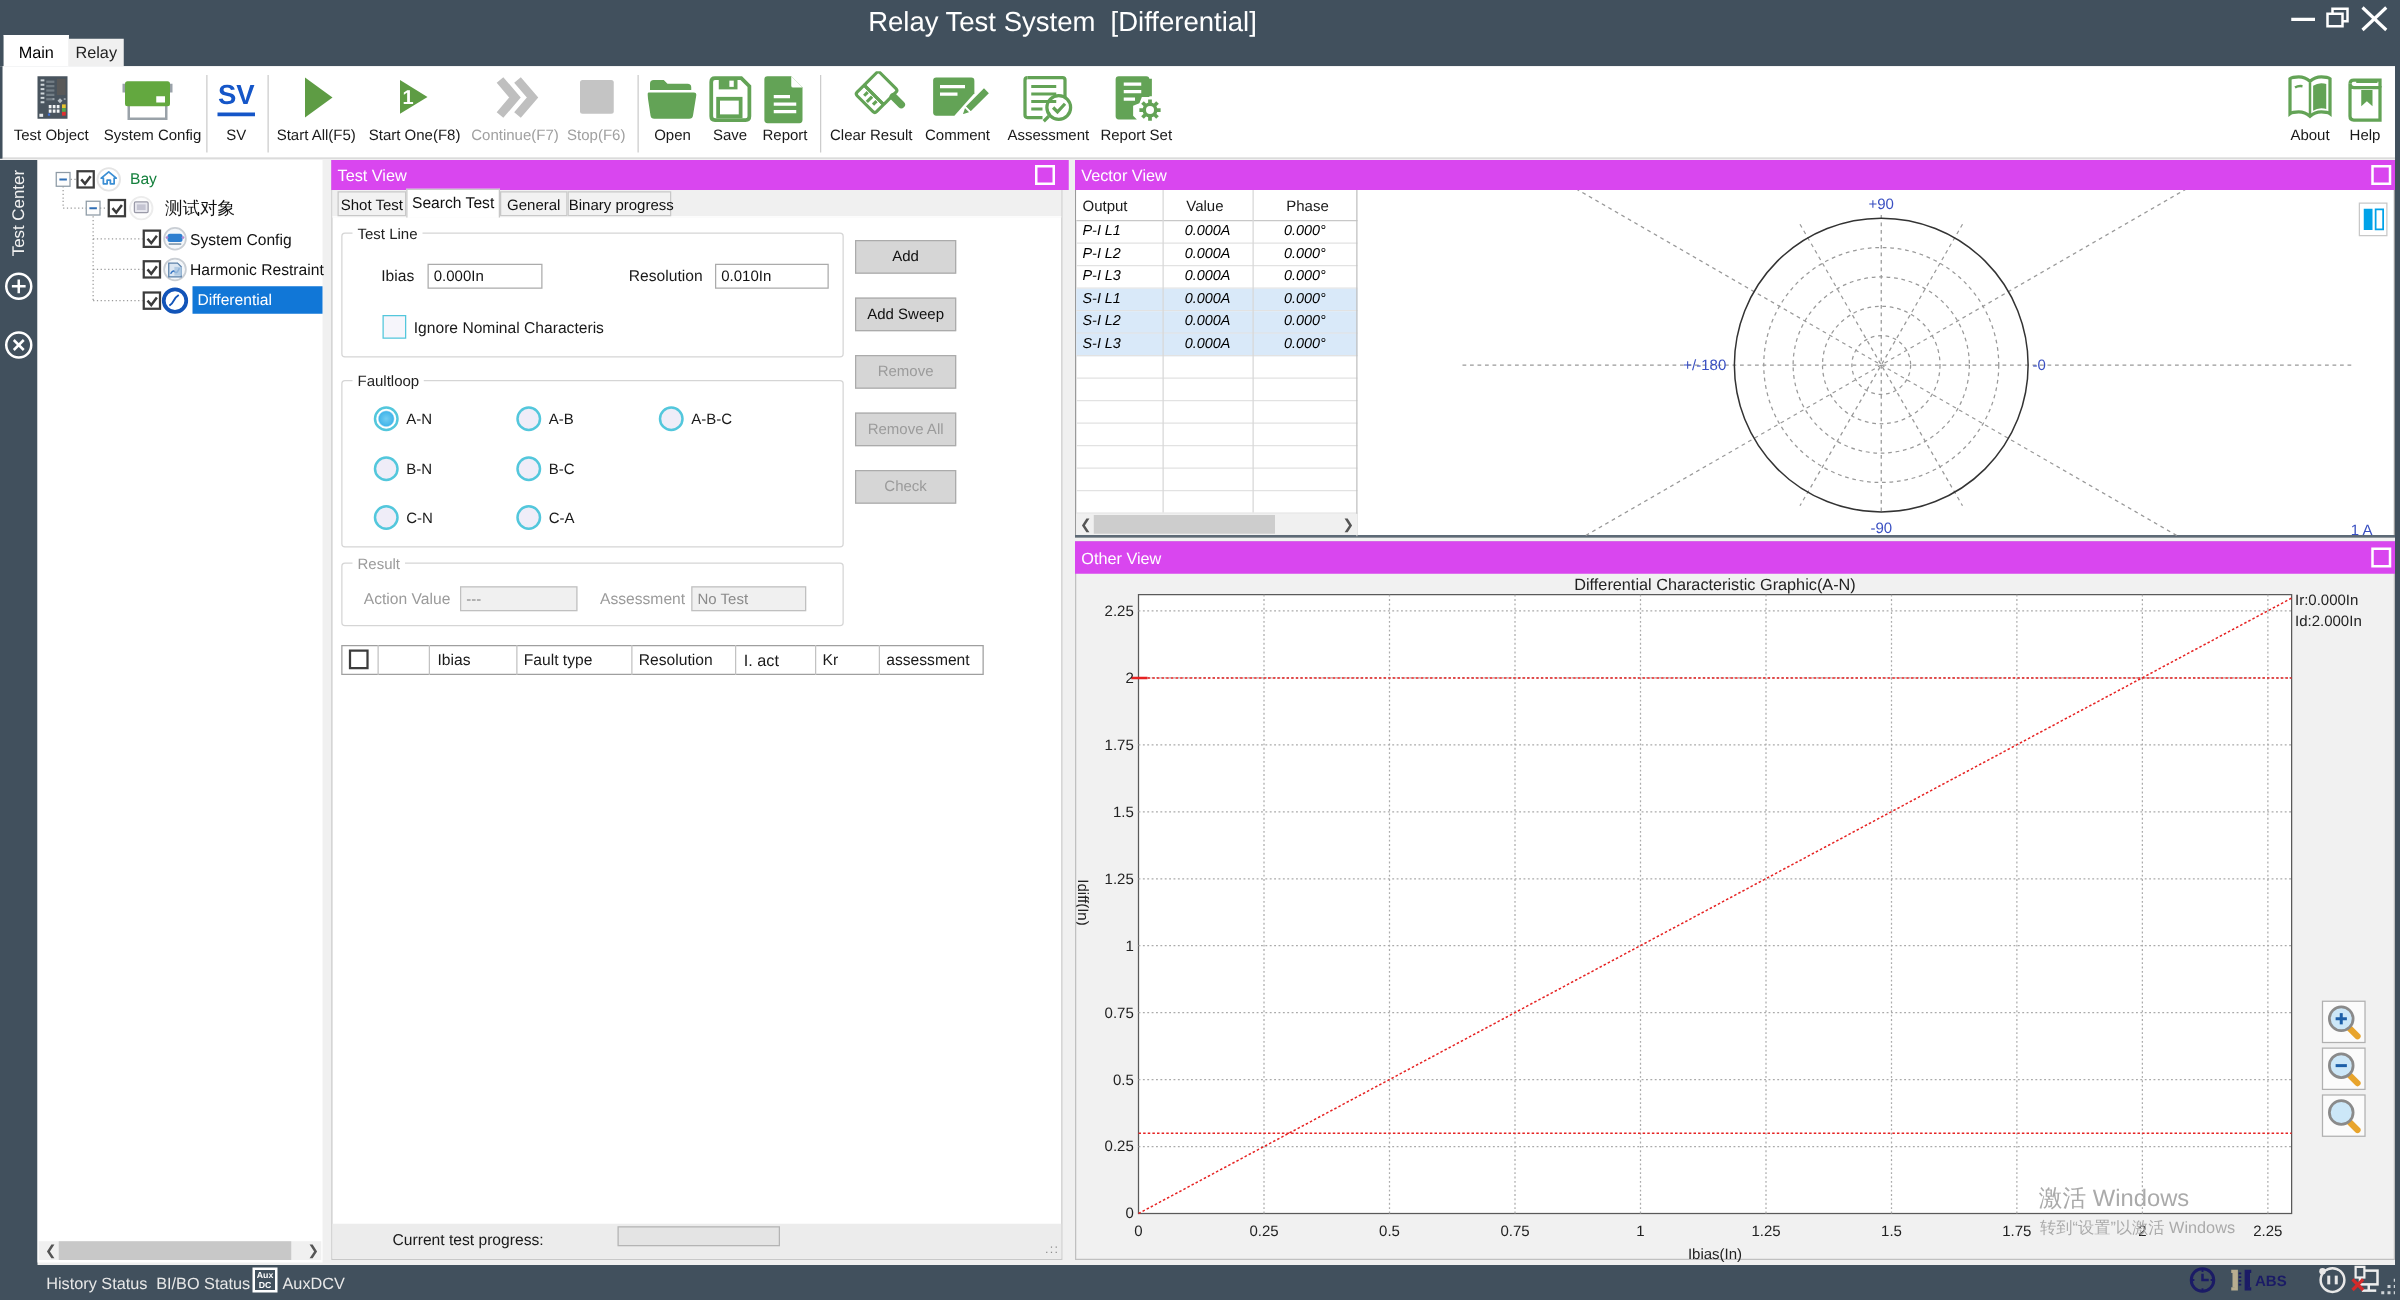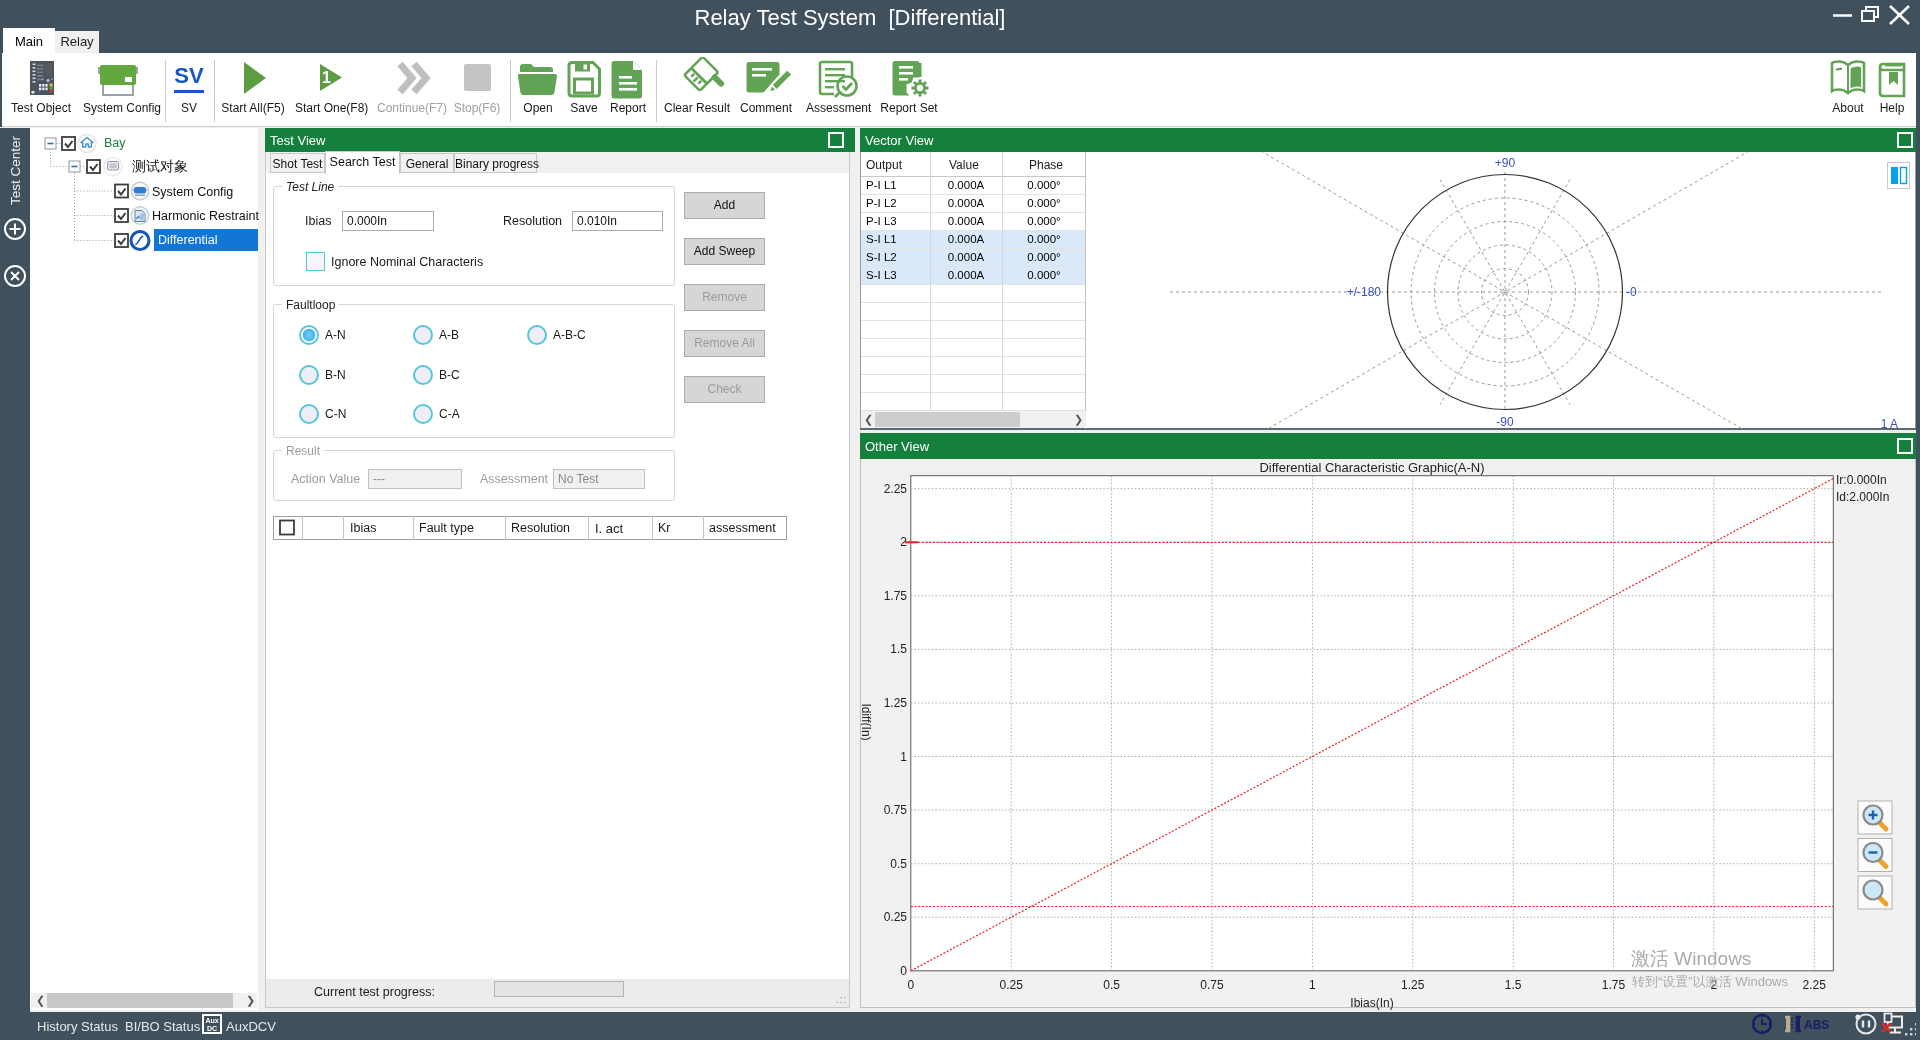--- a/index.html
+++ b/index.html
@@ -1,37 +1,37 @@
 <!DOCTYPE html>
 <html><head>
 <meta charset="utf-8">
 <style>
   * { margin:0; padding:0; box-sizing:border-box; }
   html,body { width:1920px; height:1040px; font-family:"Liberation Sans",sans-serif; background:#f0f0f0; overflow:hidden; position:relative; }
   .abs { position:absolute; }
   .dark { background:#41505d; }
-  .panel-header { position:absolute; background:#15803d; color:#fff; font-size:13px; }
+  .panel-header { position:absolute; background:#d946ef; color:#fff; font-size:13px; }
   .ph-text { position:absolute; left:5px; top:5px; }
   .ph-sq { position:absolute; width:16px; height:16px; border:2px solid #fff; top:4px; }
   .lbl { position:absolute; font-size:12px; color:#1a1a1a; white-space:nowrap; }
   .glbl { position:absolute; font-size:12px; color:#9b9b9b; white-space:nowrap; }
   .tbx { position:absolute; background:#fff; border:1px solid #ababab; font-size:12px; color:#111; padding:2px 4px; }
   .tbx.dis { background:#f0f0f0; color:#8a8a8a; border-color:#c0c0c0; }
   .fieldset { position:absolute; border:1px solid #d5d5d5; border-radius:3px; }
   .legend { position:absolute; top:-7px; left:8px; background:#fff; padding:0 4px; font-size:12px; color:#222; }
   .btn { position:absolute; left:684px; width:81px; height:27px; background:#d6d6d6; border:1px solid #ababab; font-size:12px; color:#111; text-align:center; line-height:25px; }
   .btn.dis { color:#9b9b9b; }
   .radio { position:absolute; width:20px; height:20px; border-radius:50%; border:2px solid #53c7dc; background:#efedf8; }
   .radio.sel { background:radial-gradient(circle, #72cdf2 0%, #44b6ea 50%, #ffffff 60%, #fdfdfe 100%); }
   .toolbar-item { position:absolute; text-align:center; }
   .toolbar-item .tl { position:absolute; top:44px; width:100%; text-align:center; font-size:12px; color:#1a1a1a; white-space:nowrap; }
   .toolbar-item .tl.dis { color:#a0a0a0; }
   .sep { position:absolute; top:60px; height:62px; width:1px; background:#cccccc; }
   .vrow { position:absolute; left:0; width:225px; height:18px; border-bottom:1px solid #e2e2e2; font-size:11.5px; }
-  .vcell { position:absolute; top:2px; }
+  .vcell { position:absolute; top:2px;font-style:italic; }
 </style>
 </head>
 <body>
 
 <div class="abs dark" style="left:0;top:0;width:1920px;height:53px;"></div>
 <div class="abs" style="left:600px;top:5px;width:500px;text-align:center;font-size:22px;color:#fff;">Relay Test System&nbsp; [Differential]</div>
 
 <svg class="abs" style="left:1820px;top:0;" width="100" height="30" viewBox="0 0 100 30">
   <line x1="13" y1="15.5" x2="32" y2="15.5" stroke="#fff" stroke-width="2.5"></line>
   <rect x="46" y="7" width="12" height="10" fill="none" stroke="#fff" stroke-width="2"></rect>
@@ -345,21 +345,21 @@
 </div>
 
 <div class="abs" style="left:266px;top:152px;width:583px;height:22px;background:#f0f0f0;border-bottom:1px solid #fff;"></div>
 <div class="abs" style="left:270px;top:153px;width:55px;height:20px;background:#f2f2f2;border:1px solid #c8c8c8;font-size:12px;text-align:center;line-height:20px;color:#111;white-space:nowrap;">Shot Test</div>
 <div class="abs" style="left:325px;top:151px;width:75px;height:23px;background:#fff;border:1px solid #c8c8c8;border-bottom:none;font-size:12.5px;text-align:center;line-height:21px;color:#111;white-space:nowrap;">Search Test</div>
 <div class="abs" style="left:400px;top:153px;width:54px;height:20px;background:#f2f2f2;border:1px solid #c8c8c8;font-size:12px;text-align:center;line-height:20px;color:#111;white-space:nowrap;">General</div>
 <div class="abs" style="left:454px;top:153px;width:83px;height:20px;background:#f2f2f2;border:1px solid #c8c8c8;font-size:12px;text-align:center;line-height:20px;color:#111;white-space:nowrap;">Binary progress</div>
 
 <div id="testview">
 
-  <div class="fieldset" style="left:273px;top:186px;width:402px;height:100px;font-style:italic;">
+  <div class="fieldset" style="left:273px;top:186px;width:402px;height:100px;">
     <span class="legend">Test Line</span>
   </div>
   <div class="lbl" style="left:305px;top:214px;font-size:12.5px;">Ibias</div>
   <div class="tbx" style="left:342px;top:211px;width:92px;height:20px;">0.000In</div>
   <div class="lbl" style="left:503px;top:214px;font-size:12.5px;">Resolution</div>
   <div class="tbx" style="left:572px;top:211px;width:91px;height:20px;">0.010In</div>
   <div class="abs" style="left:306px;top:252px;width:19px;height:19px;border:1.5px solid #53c7dc;background:#f6f5fb;"></div>
   <div class="lbl" style="left:331px;top:255px;font-size:12.5px;">Ignore Nominal Characteris</div>
 
   <div class="fieldset" style="left:273px;top:304px;width:402px;height:134px;">

